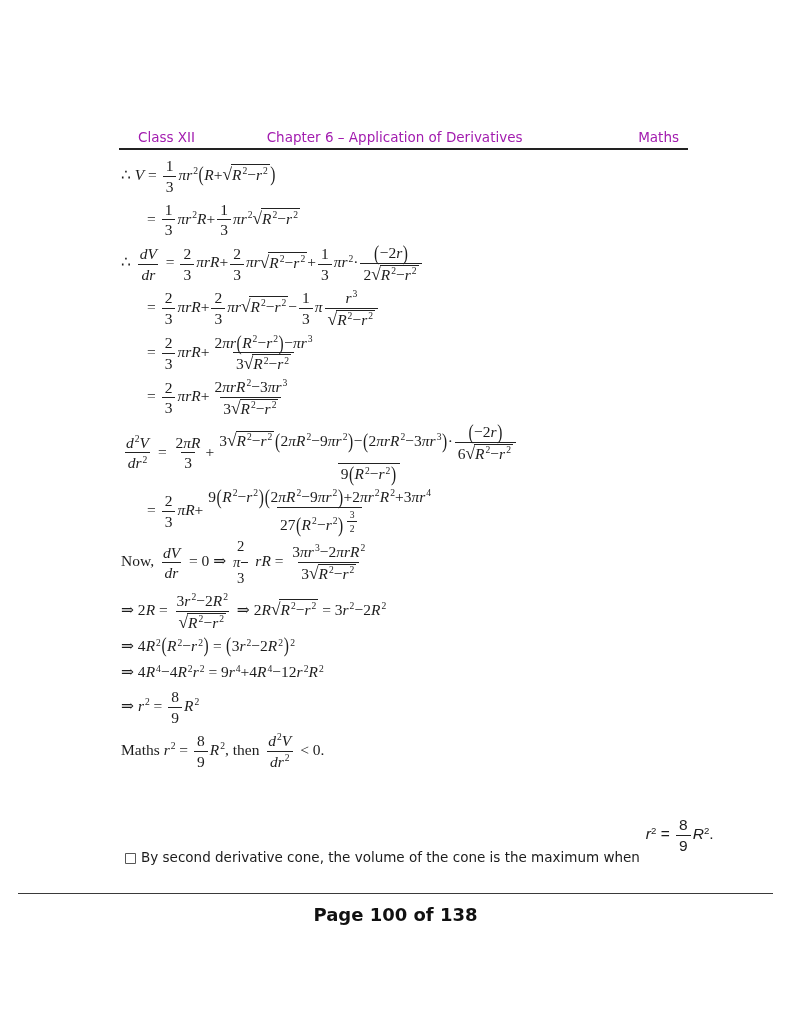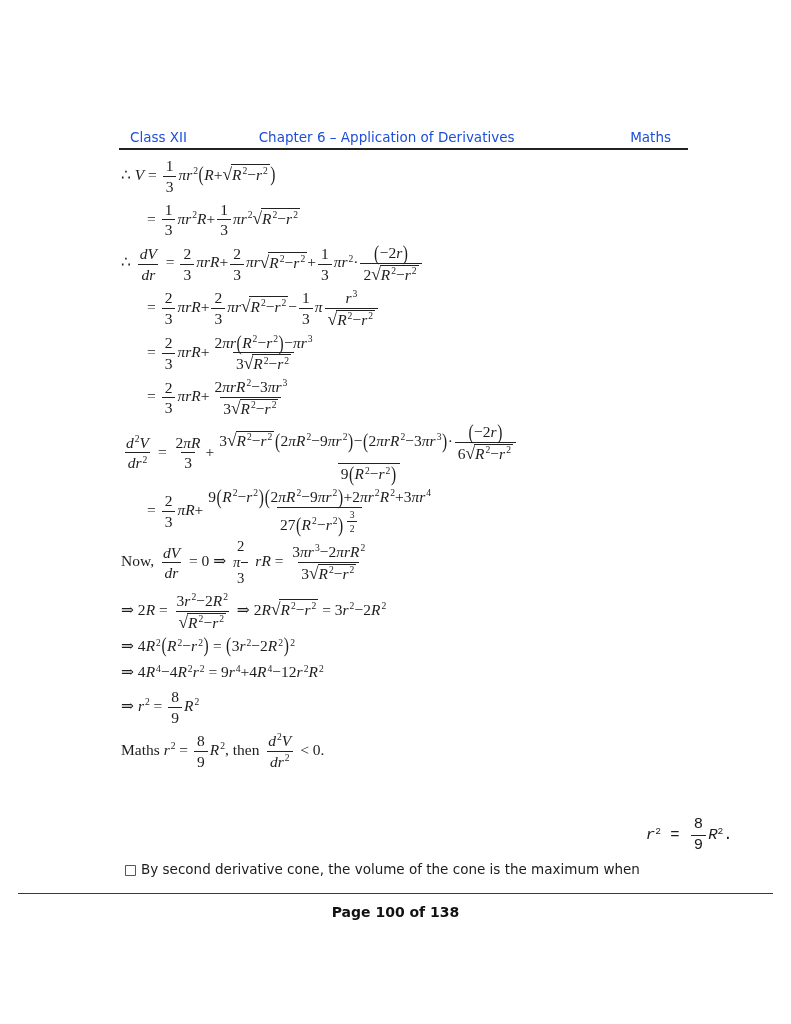--- a/index.html
+++ b/index.html
@@ -1,21 +1,21 @@
 <!DOCTYPE html>
 <html><head>
 <meta charset="utf-8">
 <style>
   html,body{margin:0;padding:0;background:#fff;}
   .page{position:relative;width:791px;height:1024px;background:#ffffff;overflow:hidden;
         font-family:"DejaVu Sans","Liberation Sans",sans-serif;color:#161616;}
 
   
-  .header{position:absolute;left:130px;top:129px;width:541px;display:flex;align-items:flex-end;
-          font-size:13.5px;line-height:1.2;color:#1d4ed8;}
+  .header{position:absolute;left:138px;top:129px;width:541px;display:flex;align-items:flex-end;
+          font-size:13.5px;line-height:1.2;color:#a21caf;}
   .header-left{flex:0 0 auto;}
   .header-center{flex:1 1 auto;text-align:center;}
   .header-right{flex:0 0 auto;margin-left:44px;}
   .header-rule{position:absolute;left:119px;top:148px;width:569px;height:0;border-top:2px solid #222;}
 
   
   .math{position:absolute;left:121px;top:157px;
         font-family:"Liberation Serif","DejaVu Serif",serif;font-size:15.5px;color:#1c1c1c;}
   .eq{margin:0 0 5px 0;line-height:1.35;white-space:nowrap;}
   .eq.indent{margin-left:26px;}
@@ -34,28 +34,28 @@
   .tri-m{display:flex;align-items:center;line-height:1.08;}
   .tri-m::after{content:"";width:7px;border-top:1px solid #222;margin-left:1px;}
   .pgroup{display:inline-flex;align-items:baseline;}
   .bigp{display:inline-block;transform:scaleY(1.42);transform-origin:50% 58%;padding:0 0.5px;}
   .up, .up i{font-style:normal;font-family:Liberation Serif, serif;}
 
   
   .conclusion{position:absolute;left:124px;top:816px;display:flex;align-items:flex-end;
               font-size:13.5px;color:#1c1c1c;}
   .conclusion-text{line-height:1.3;white-space:nowrap;}
-  .conclusion-formula{font-family:Liberation Mono, monospace;font-size:15.5px;
-              margin:0 0 24px 6px;white-space:nowrap;}
+  .conclusion-formula{font-family:Liberation Sans, sans-serif;font-size:15.5px;
+              margin:0 0 12px 6px;white-space:nowrap;}
   .conclusion-formula sup{font-size:0.62em;vertical-align:0.6em;line-height:0;}
 
   
   .footer-rule{position:absolute;left:18px;top:893px;width:755px;height:0;border-top:1.6px solid #3a3a3a;}
   .page-number{position:absolute;left:0;top:904px;width:791px;text-align:center;
-               font-weight:bold;font-size:14px;color:#111;}
+               font-weight:bold;font-size:18px;color:#111;}
 </style>
 </head>
 <body>
 
 <div class="page">
 
   <div class="header">
     <span class="header-left">Class XII</span>
     <span class="header-center">Chapter 6 – Application of Derivatives</span>
     <span class="header-right">Maths</span>

